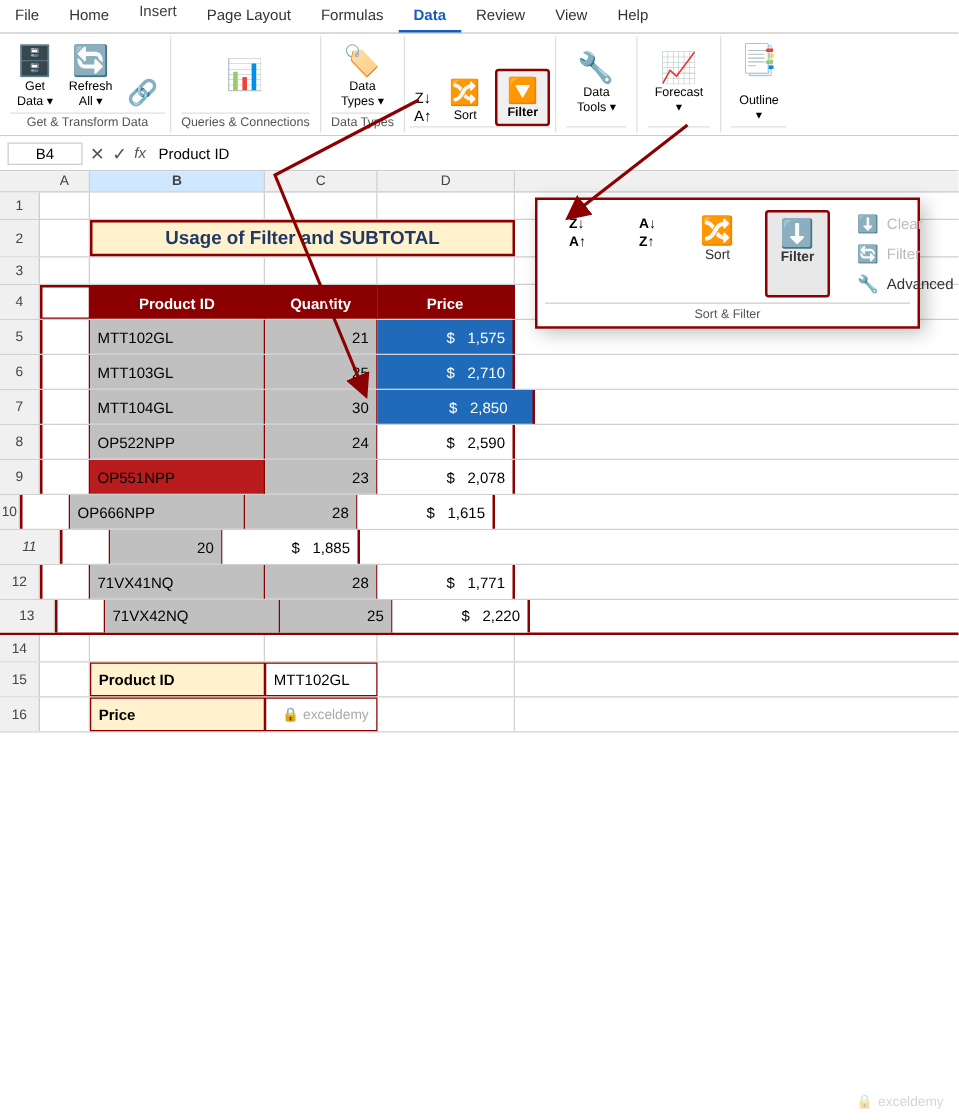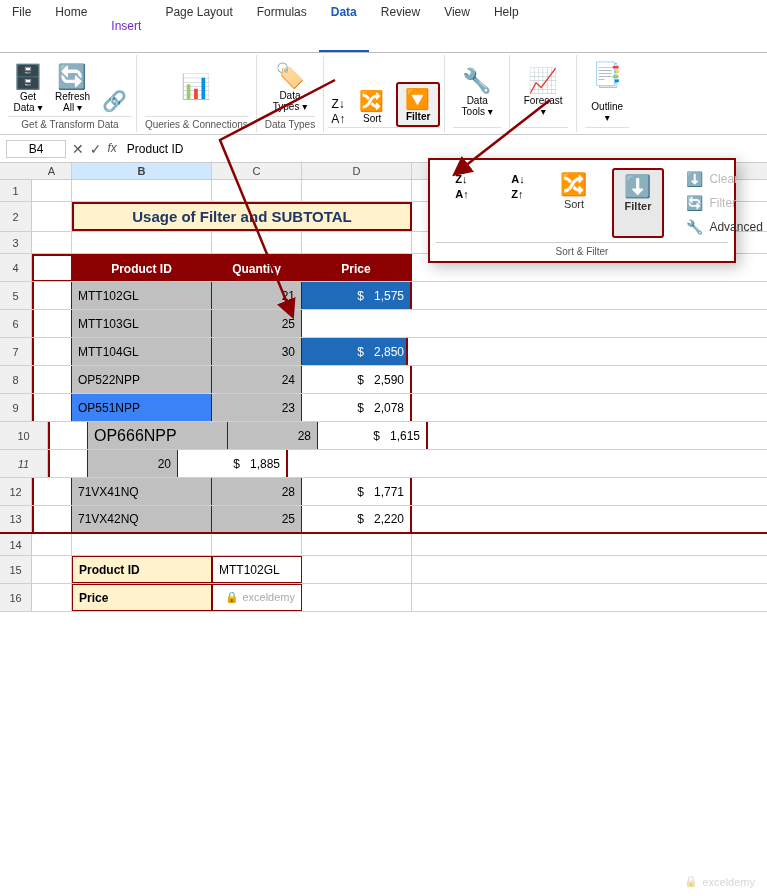--- a/index.html
+++ b/index.html
@@ -5,21 +5,21 @@
     * { box-sizing: border-box; margin: 0; padding: 0; }
     body { font-family: 'Segoe UI', Arial, sans-serif; font-size: 12px; background: #fff; width: 767px; height: 896px; overflow: hidden; }
   </style>
 </head>
 <body>
 <div style="position:relative; width:767px; height:896px; overflow:hidden;">
 
 <div style="display:flex; background:#fff; border-bottom:1px solid #bbb;">
   <div style="padding:5px 12px; font-size:12px; cursor:pointer; color:#333;">File</div>
   <div style="padding:5px 12px; font-size:12px; cursor:pointer; color:#333;">Home</div>
-  <div style="padding:19px 12px; font-size:12px; cursor:pointer; color:#6d28d9;">Insert</div>
+  <div style="padding:2px 12px; font-size:12px; cursor:pointer; color:#404040;">Insert</div>
   <div style="padding:5px 12px; font-size:12px; cursor:pointer; color:#333;">Page Layout</div>
   <div style="padding:5px 12px; font-size:12px; cursor:pointer; color:#333;">Formulas</div>
   <div style="padding:5px 12px; font-size:12px; cursor:pointer; color:#185abd; font-weight:700; border-bottom:2px solid #185abd;">Data</div>
   <div style="padding:5px 12px; font-size:12px; cursor:pointer; color:#333;">Review</div>
   <div style="padding:5px 12px; font-size:12px; cursor:pointer; color:#333;">View</div>
   <div style="padding:5px 12px; font-size:12px; cursor:pointer; color:#333;">Help</div>
 </div>
 
 <div style="display:flex; align-items:stretch; background:#fff; border-bottom:1px solid #ccc; padding:2px 4px; min-height:82px;">
 
@@ -172,71 +172,72 @@
       <div style="width:140px;border-right:1px solid #8B0000;background:#C0C0C0;display:flex;align-items:center;padding:0 6px;font-size:12px;">MTT102GL</div>
       <div style="width:90px;border-right:1px solid #8B0000;background:#C0C0C0;display:flex;align-items:center;justify-content:flex-end;padding:0 6px;font-size:12px;">21</div>
       <div style="width:110px;border-right:2px solid #8B0000;background:#1F6BBA;color:#fff;display:flex;align-items:center;justify-content:flex-end;padding:0 6px;font-size:12px;">$&nbsp;&nbsp;&nbsp;1,575</div>
     </div>
 
     <div style="display:flex;border-bottom:1px solid #d0d0d0;height:28px;">
       <div style="width:32px;font-size:11px;color:#444;text-align:center;border-right:1px solid #ccc;background:#f0f0f0;display:flex;align-items:center;justify-content:center;">6</div>
       <div style="width:40px;border-right:1px solid #8B0000;border-left:2px solid #8B0000;"></div>
       <div style="width:140px;border-right:1px solid #8B0000;background:#C0C0C0;display:flex;align-items:center;padding:0 6px;font-size:12px;">MTT103GL</div>
       <div style="width:90px;border-right:1px solid #8B0000;background:#C0C0C0;display:flex;align-items:center;justify-content:flex-end;padding:0 6px;font-size:12px;">25</div>
+      <div style="width:110px;border-right:2px solid #8B0000;background:#1F6BBA;color:#fff;display:flex;align-items:center;justify-content:flex-end;padding:0 6px;font-size:12px;">$&nbsp;&nbsp;&nbsp;2,710</div>
     </div>
 
     <div style="display:flex;border-bottom:1px solid #d0d0d0;height:28px;">
       <div style="width:32px;font-size:11px;color:#444;text-align:center;border-right:1px solid #ccc;background:#f0f0f0;display:flex;align-items:center;justify-content:center;">7</div>
       <div style="width:40px;border-right:1px solid #8B0000;border-left:2px solid #8B0000;"></div>
       <div style="width:140px;border-right:1px solid #8B0000;background:#C0C0C0;display:flex;align-items:center;padding:0 6px;font-size:12px;">MTT104GL</div>
       <div style="width:90px;border-right:1px solid #8B0000;background:#C0C0C0;display:flex;align-items:center;justify-content:flex-end;padding:0 6px;font-size:12px;">30</div>
-      <div style="width:106px;border-right:2px solid #8B0000;background:#1F6BBA;color:#fff;display:flex;align-items:center;justify-content:flex-end;padding:0 2px;font-size:12px;">$&nbsp;&nbsp;&nbsp;2,850</div>
+      <div style="width:126px;border-right:2px solid #8B0000;background:#1F6BBA;color:#fff;display:flex;align-items:center;justify-content:flex-end;padding:0 20px;font-size:12px;">$&nbsp;&nbsp;&nbsp;2,850</div>
     </div>
 
     <div style="display:flex;border-bottom:1px solid #d0d0d0;height:28px;">
       <div style="width:32px;font-size:11px;color:#444;text-align:center;border-right:1px solid #ccc;background:#f0f0f0;display:flex;align-items:center;justify-content:center;">8</div>
       <div style="width:40px;border-right:1px solid #8B0000;border-left:2px solid #8B0000;"></div>
       <div style="width:140px;border-right:1px solid #8B0000;background:#C0C0C0;display:flex;align-items:center;padding:0 6px;font-size:12px;">OP522NPP</div>
       <div style="width:90px;border-right:1px solid #8B0000;background:#C0C0C0;display:flex;align-items:center;justify-content:flex-end;padding:0 6px;font-size:12px;">24</div>
       <div style="width:110px;border-right:2px solid #8B0000;background:#fff;display:flex;align-items:center;justify-content:flex-end;padding:0 6px;font-size:12px;">$&nbsp;&nbsp;&nbsp;2,590</div>
     </div>
 
     <div style="display:flex;border-bottom:1px solid #d0d0d0;height:28px;">
       <div style="width:32px;font-size:11px;color:#444;text-align:center;border-right:1px solid #ccc;background:#f0f0f0;display:flex;align-items:center;justify-content:center;">9</div>
       <div style="width:40px;border-right:1px solid #8B0000;border-left:2px solid #8B0000;"></div>
-      <div style="width:140px;border-right:1px solid #8B0000;background:#3b82f6;display:flex;align-items:center;padding:0 6px;font-size:12px;">OP551NPP</div>
+      <div style="width:140px;border-right:1px solid #8B0000;background:#b91c1c;display:flex;align-items:center;padding:0 6px;font-size:12px;">OP551NPP</div>
       <div style="width:90px;border-right:1px solid #8B0000;background:#C0C0C0;display:flex;align-items:center;justify-content:flex-end;padding:0 6px;font-size:12px;">23</div>
       <div style="width:110px;border-right:2px solid #8B0000;background:#fff;display:flex;align-items:center;justify-content:flex-end;padding:0 6px;font-size:12px;">$&nbsp;&nbsp;&nbsp;2,078</div>
     </div>
 
     <div style="display:flex;border-bottom:1px solid #d0d0d0;height:28px;">
-      <div style="width:48px;font-size:11px;color:#444;text-align:center;border-right:1px solid #ccc;background:#f0f0f0;display:flex;align-items:center;justify-content:center;">10</div>
-      <div style="width:40px;border-right:1px solid #8B0000;border-left:2px solid #8B0000;"></div>
-      <div style="width:140px;border-right:1px solid #8B0000;background:#C0C0C0;display:flex;align-items:center;padding:0 6px;font-size:16px;text-align:right;">OP666NPP</div>
+      <div style="width:16px;font-size:11px;color:#444;text-align:center;border-right:1px solid #ccc;background:#f0f0f0;display:flex;align-items:center;justify-content:center;">10</div>
+      <div style="width:40px;border-right:1px solid #8B0000;border-left:2px solid #8B0000;"></div>
+      <div style="width:140px;border-right:1px solid #8B0000;background:#C0C0C0;display:flex;align-items:center;padding:0 6px;font-size:12px;text-align:right;">OP666NPP</div>
       <div style="width:90px;border-right:1px solid #8B0000;background:#C0C0C0;display:flex;align-items:center;justify-content:flex-end;padding:0 6px;font-size:12px;">28</div>
       <div style="width:110px;border-right:2px solid #8B0000;background:#fff;display:flex;align-items:center;justify-content:flex-end;padding:0 6px;font-size:12px;">$&nbsp;&nbsp;&nbsp;1,615</div>
     </div>
 
     <div style="display:flex;border-bottom:1px solid #d0d0d0;height:28px;">
       <div style="width:48px;font-size:11px;color:#444;text-align:left;border-right:1px solid #ccc;background:#f0f0f0;display:flex;align-items:center;justify-content:center;font-style:italic;">11</div>
       <div style="width:40px;border-right:1px solid #8B0000;border-left:2px solid #8B0000;"></div>
       <div style="width:90px;border-right:1px solid #8B0000;background:#C0C0C0;display:flex;align-items:center;justify-content:flex-end;padding:0 6px;font-size:12px;">20</div>
       <div style="width:110px;border-right:2px solid #8B0000;background:#fff;display:flex;align-items:center;justify-content:flex-end;padding:0 6px;font-size:12px;">$&nbsp;&nbsp;&nbsp;1,885</div>
     </div>
 
     <div style="display:flex;border-bottom:1px solid #d0d0d0;height:28px;">
       <div style="width:32px;font-size:11px;color:#444;text-align:center;border-right:1px solid #ccc;background:#f0f0f0;display:flex;align-items:center;justify-content:center;">12</div>
       <div style="width:40px;border-right:1px solid #8B0000;border-left:2px solid #8B0000;"></div>
       <div style="width:140px;border-right:1px solid #8B0000;background:#C0C0C0;display:flex;align-items:center;padding:0 6px;font-size:12px;">71VX41NQ</div>
       <div style="width:90px;border-right:1px solid #8B0000;background:#C0C0C0;display:flex;align-items:center;justify-content:flex-end;padding:0 6px;font-size:12px;">28</div>
       <div style="width:110px;border-right:2px solid #8B0000;background:#fff;display:flex;align-items:center;justify-content:flex-end;padding:0 6px;font-size:12px;">$&nbsp;&nbsp;&nbsp;1,771</div>
     </div>
 
     <div style="display:flex;border-bottom:2px solid #8B0000;height:28px;">
-      <div style="width:32px;font-size:11px;color:#444;text-align:center;border-right:1px solid #ccc;background:#f0f0f0;display:flex;align-items:center;justify-content:center;">13</div>
+      <div style="width:44px;font-size:11px;color:#444;text-align:center;border-right:1px solid #ccc;background:#f0f0f0;display:flex;align-items:center;justify-content:center;">13</div>
       <div style="width:40px;border-right:1px solid #8B0000;border-left:2px solid #8B0000;"></div>
       <div style="width:140px;border-right:1px solid #8B0000;background:#C0C0C0;display:flex;align-items:center;padding:0 6px;font-size:12px;">71VX42NQ</div>
       <div style="width:90px;border-right:1px solid #8B0000;background:#C0C0C0;display:flex;align-items:center;justify-content:flex-end;padding:0 6px;font-size:12px;">25</div>
       <div style="width:110px;border-right:2px solid #8B0000;background:#fff;display:flex;align-items:center;justify-content:flex-end;padding:0 6px;font-size:12px;">$&nbsp;&nbsp;&nbsp;2,220</div>
     </div>
 
     <div style="display:flex;border-bottom:1px solid #d0d0d0;height:22px;">
       <div style="width:32px;font-size:11px;color:#444;text-align:center;border-right:1px solid #ccc;background:#f0f0f0;display:flex;align-items:center;justify-content:center;">14</div>
       <div style="width:40px;border-right:1px solid #d0d0d0;"></div>
       <div style="width:140px;border-right:1px solid #d0d0d0;"></div>

